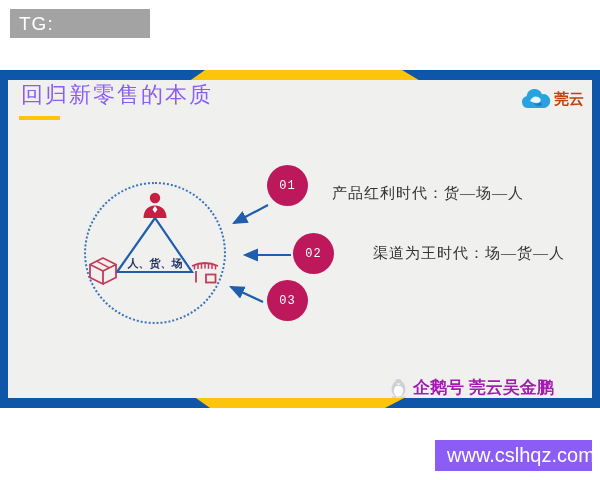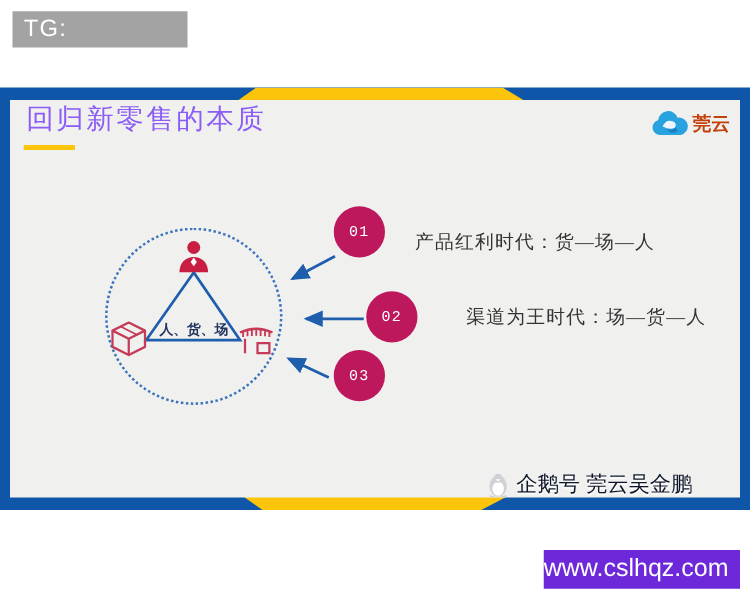--- a/index.html
+++ b/index.html
@@ -52,25 +52,25 @@
   .c2{left:285px;top:153px;}
   .c3{left:259px;top:200px;}
 
   .step-text{position:absolute;font-size:15px;color:#333333;white-space:nowrap;
              font-family:"Liberation Serif",serif;letter-spacing:1px;}
   .t1{left:324px;top:104px;}
   .t2{left:349px;top:164px;margin-left:16px;}
   .t3{left:320px;top:226px;}
 
   .watermark{position:absolute;left:382px;top:296px;display:flex;align-items:center;gap:6px;
-             color:#0f172a;font-size:17px;font-weight:normal;white-space:nowrap;
+             color:#a21caf;font-size:17px;font-weight:bold;white-space:nowrap;
              text-shadow:0 1px 1px #ffffff;}
 
-  .url-box{position:absolute;left:435px;top:440px;width:157px;height:31px;background:#6d28d9;
-           color:#ffffff;font-size:20px;line-height:31px;box-sizing:border-box;}
+  .url-box{position:absolute;left:435px;top:440px;width:157px;height:31px;background:#8b5cf6;
+           color:#ffffff;font-size:20px;line-height:31px;padding-left:12px;box-sizing:border-box;}
 </style>
 </head>
 <body>
 
 <div class="page">
 
   <div class="tg-box">
     <span>TG: MYYJJPP</span>
   </div>
 

